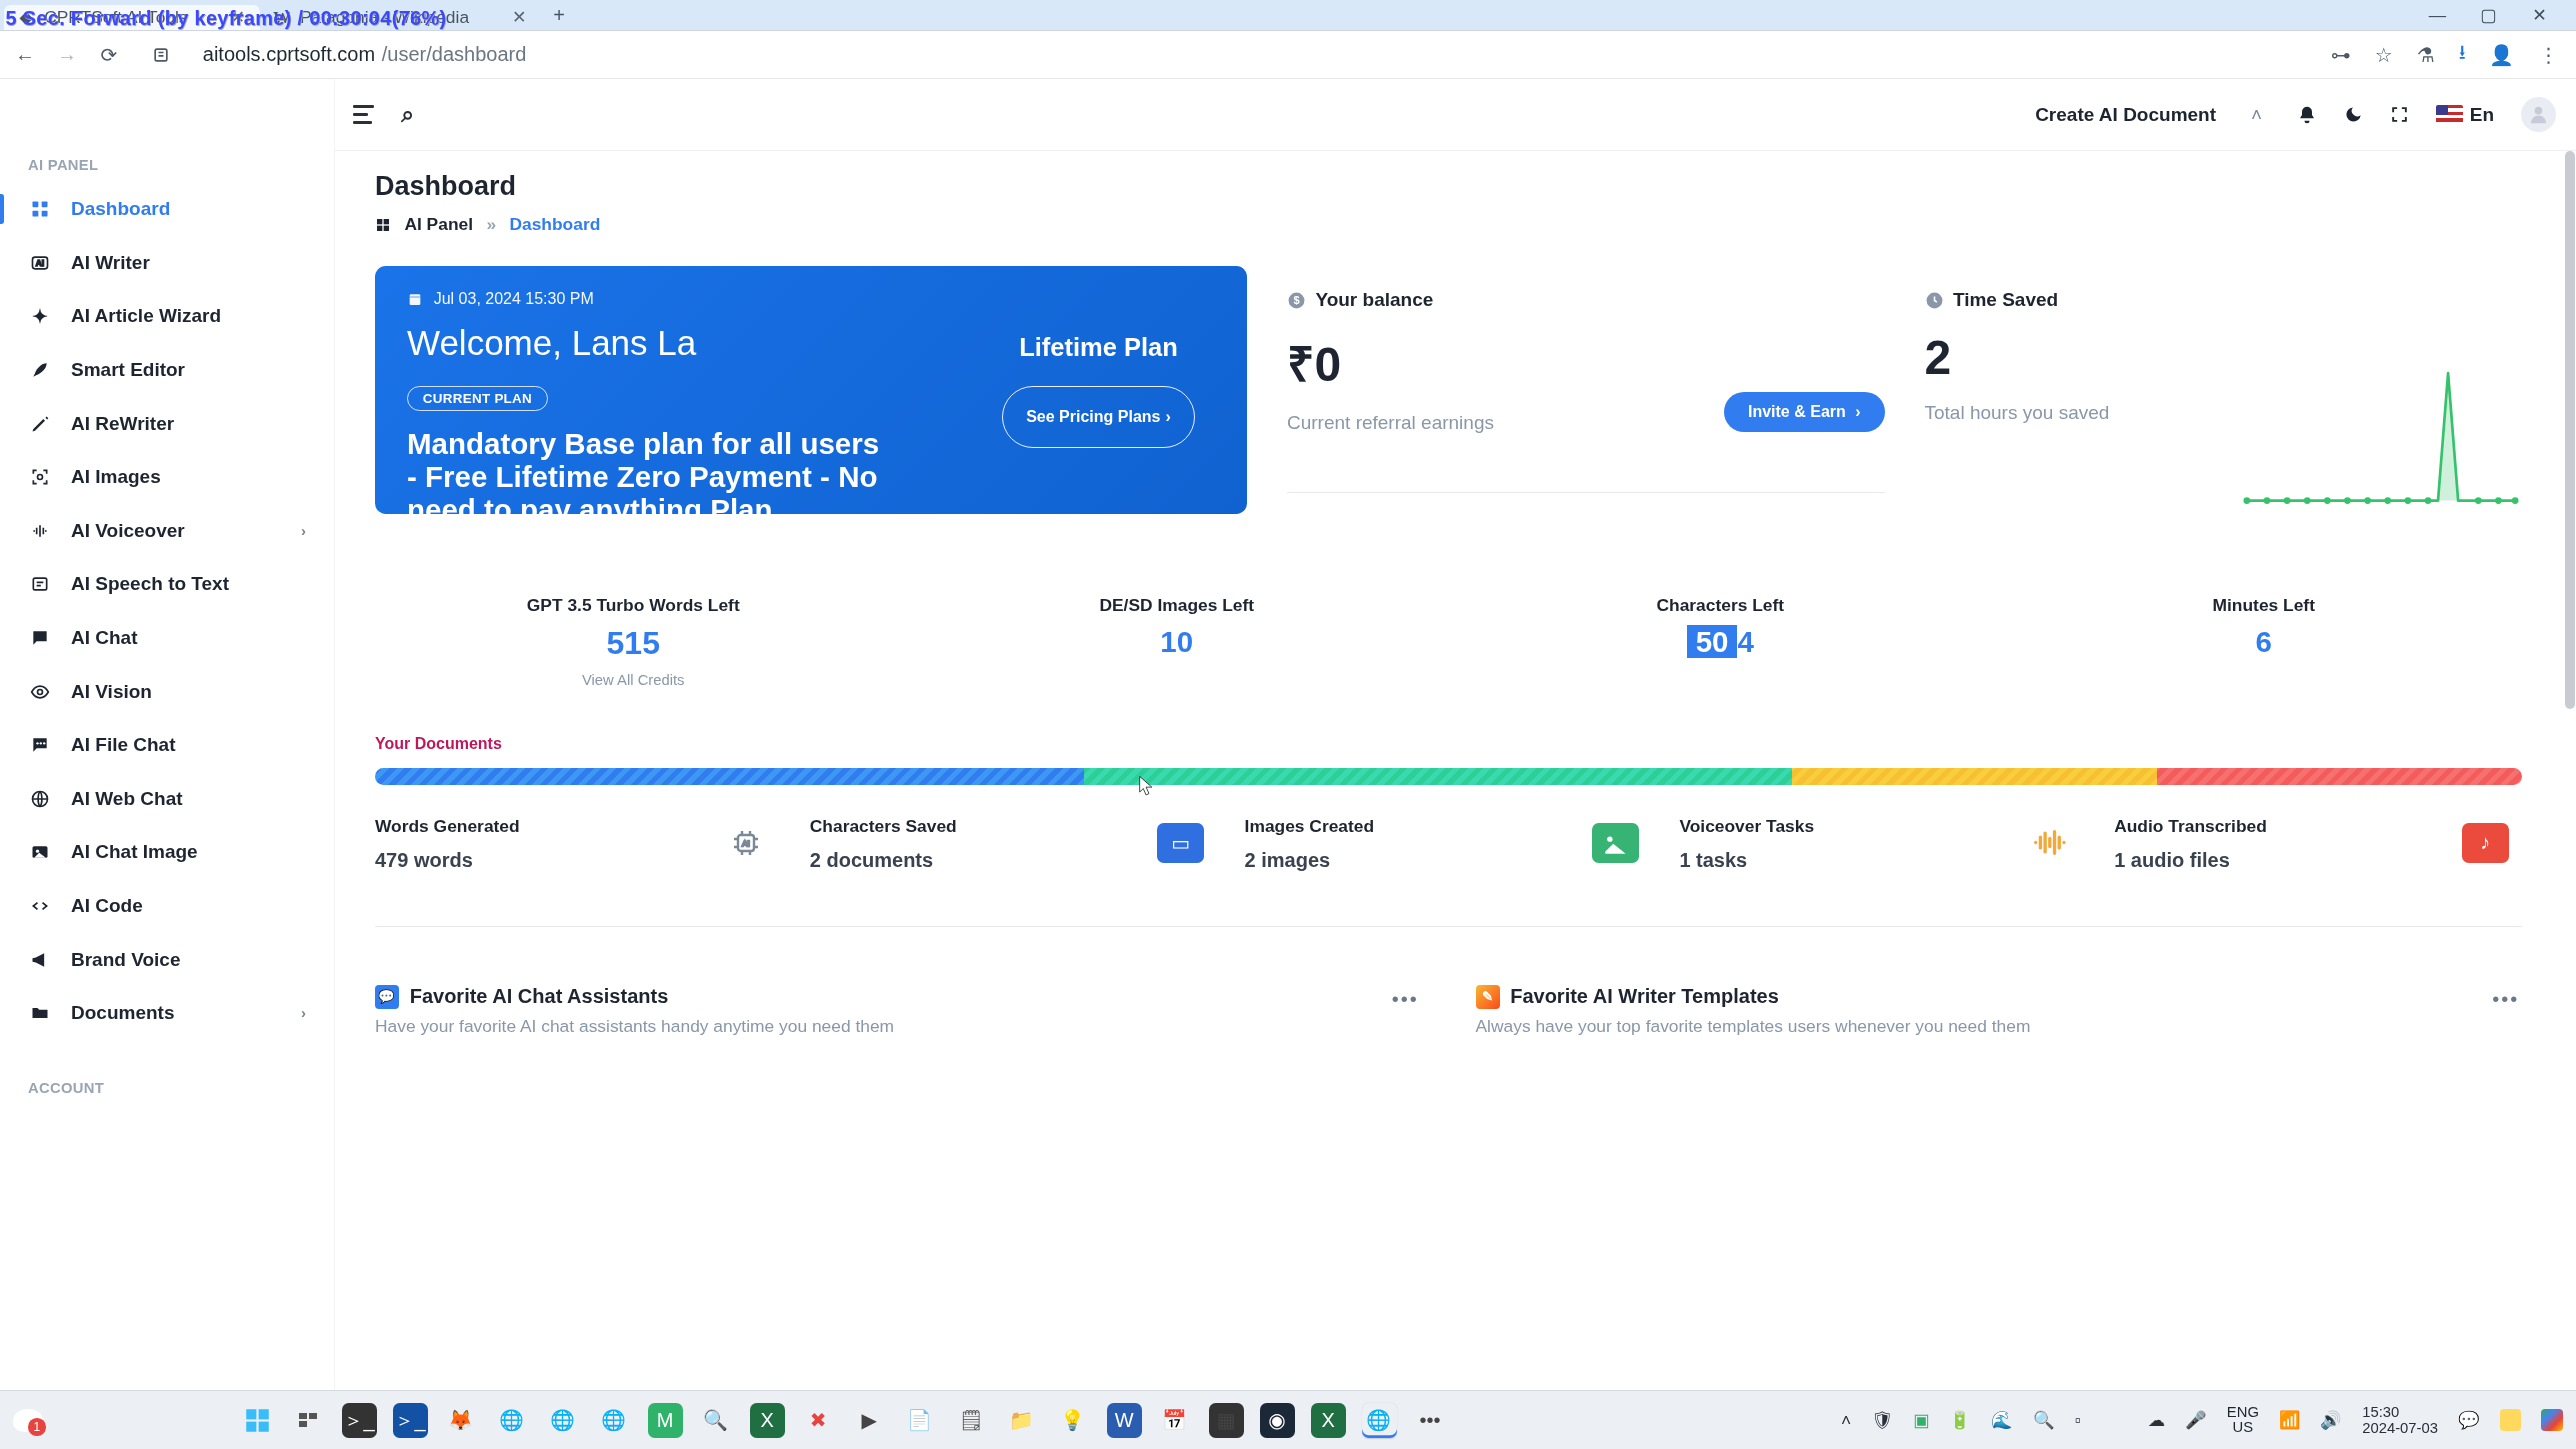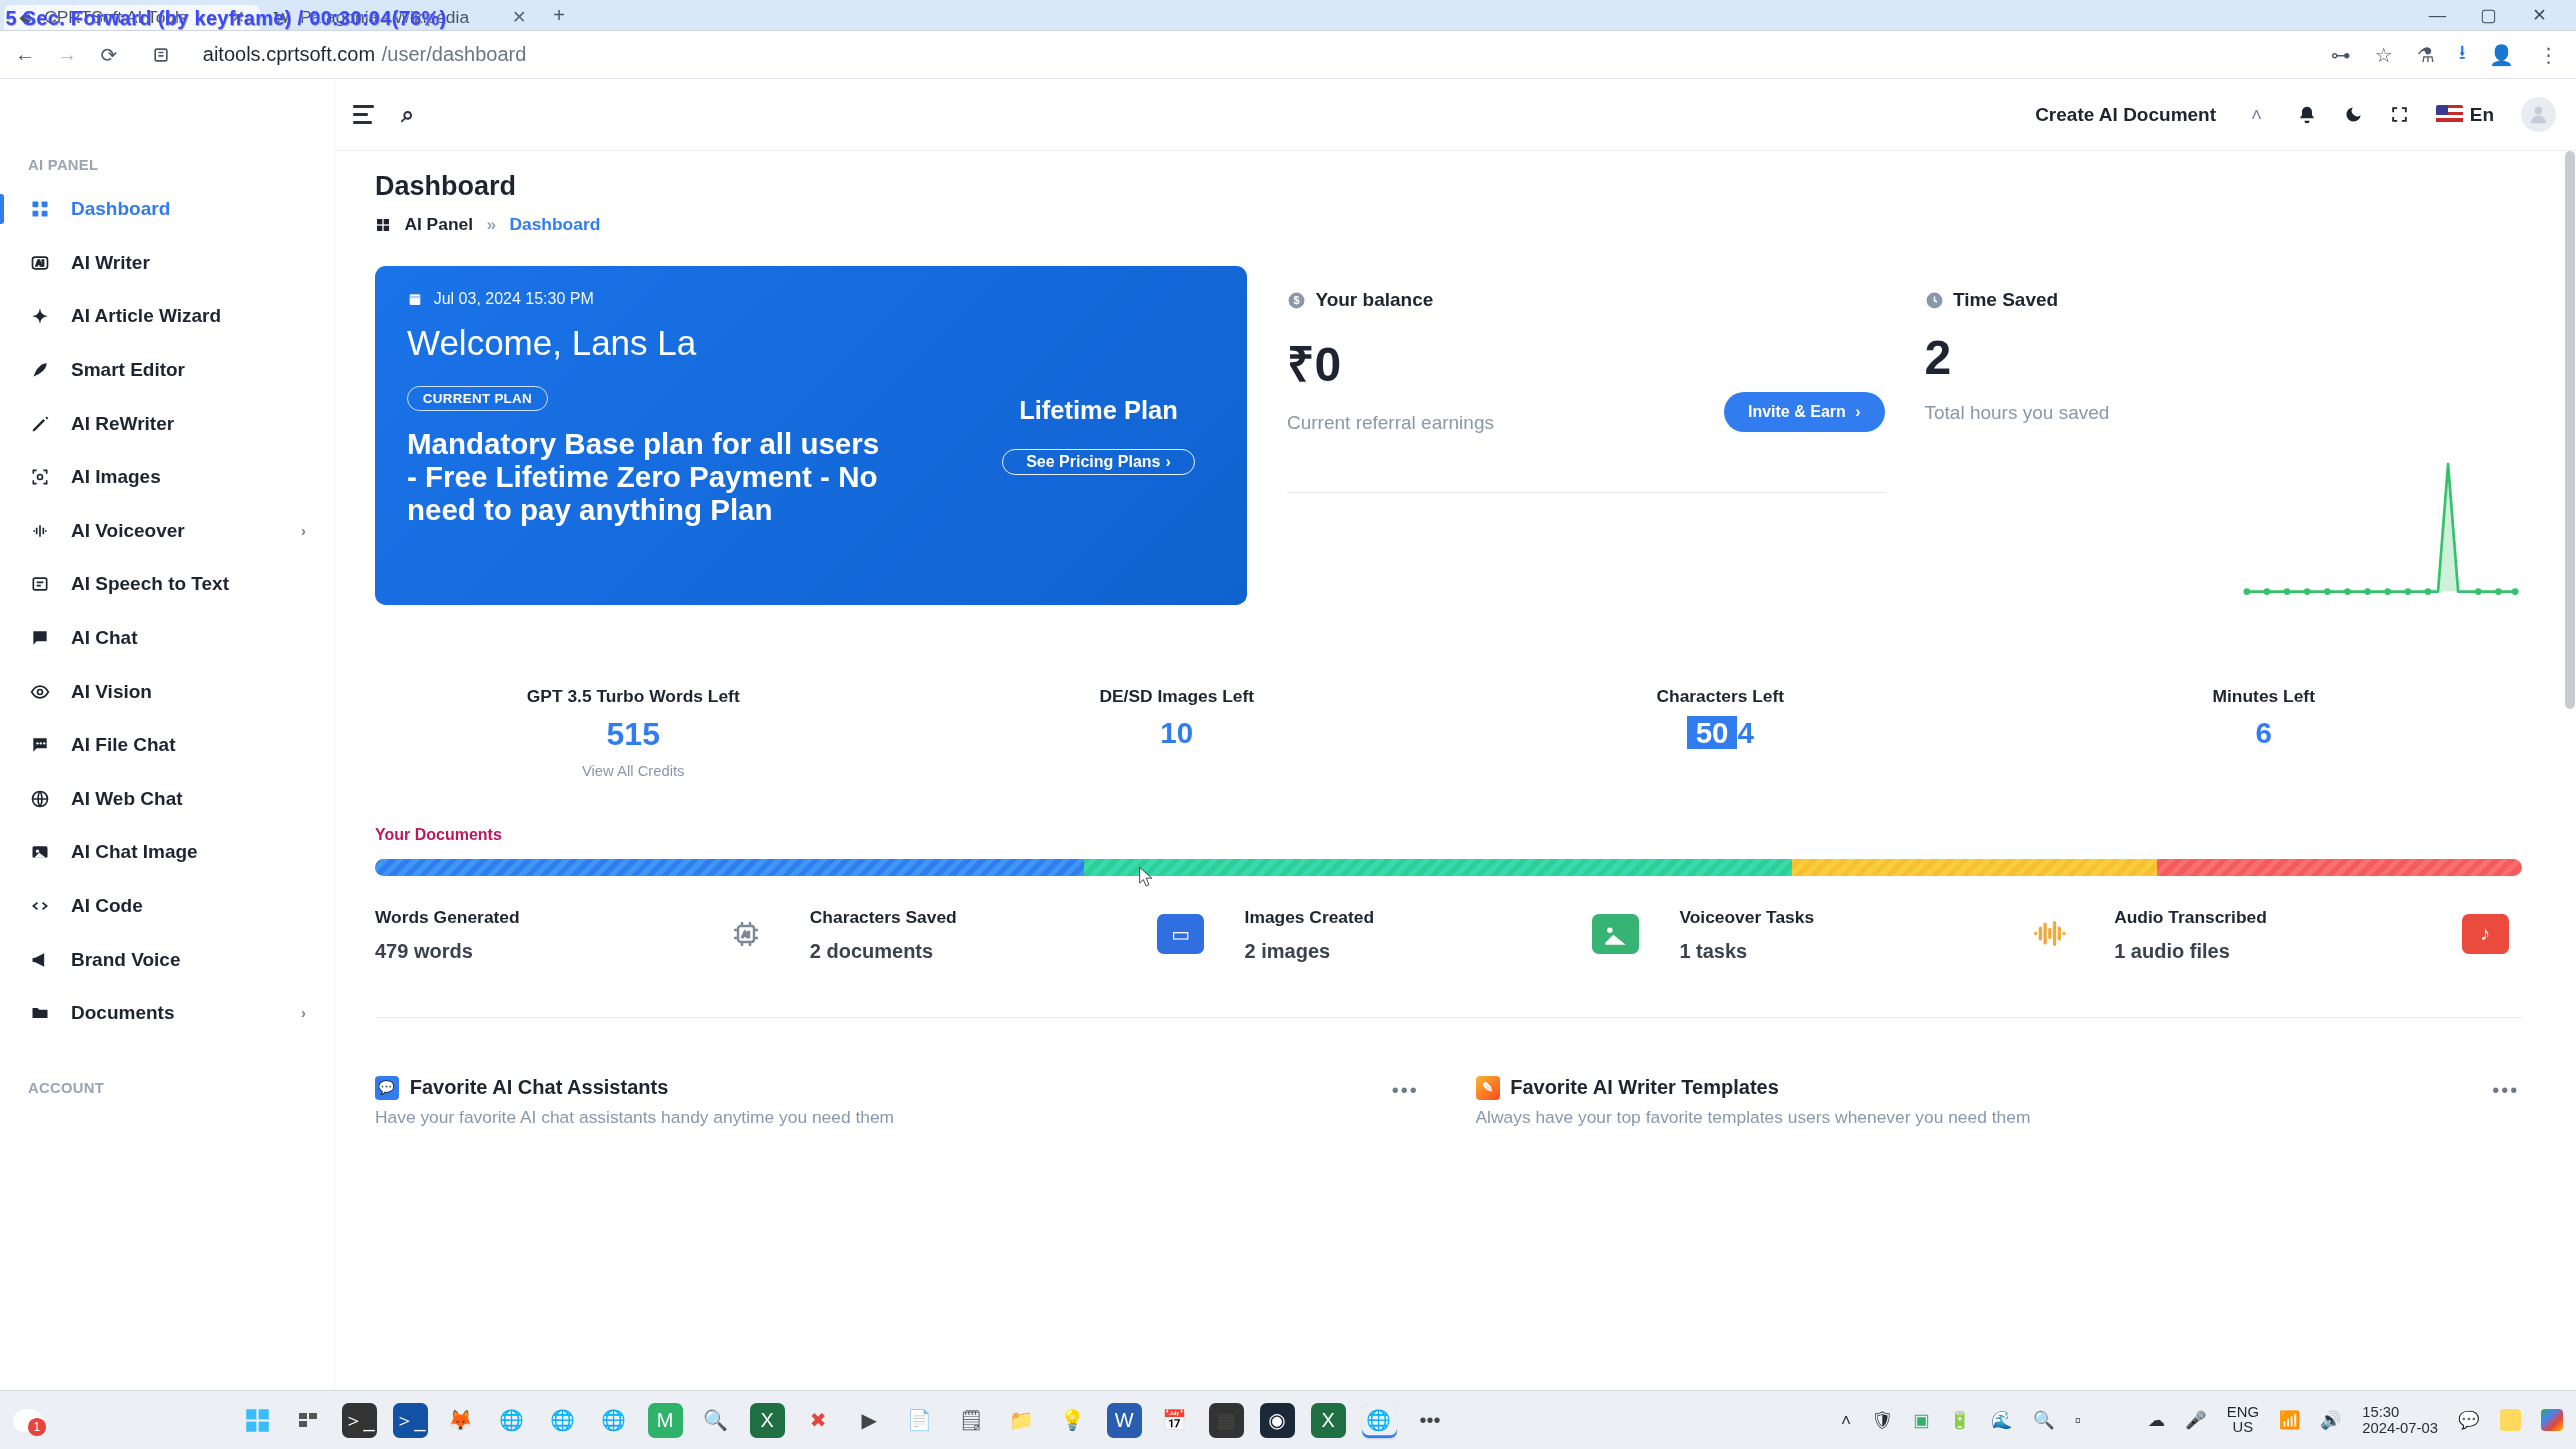--- a/index.html
+++ b/index.html
@@ -175,21 +175,21 @@
   }
   .page-title { font-size:27px; font-weight:800; color:#1e2530; }
   .crumbs { margin-top:12px; display:flex; align-items:center; gap:13.4px; font-size:17.4px; font-weight:700;}
   .crumbs .a { color:#1e2530;}
   .crumbs .sep{ color:#9aa4b3;}
   .crumbs .b { color:#317df0;}
 
   .hero-row { display:flex; gap:40px; margin-top:31px; }
 
   .welcome-card {
-    width: 872px; height: 339px;
+    width: 872px; height: 248px;
     background: linear-gradient(135deg, #1a73e8 0%, #1062d0 100%);
     border-radius: 10.7px;
     color:#fff;
     padding: 24px 32px;
     position:relative;
     overflow:hidden;
   }
   .welcome-card .date-row{ display:flex; align-items:center; gap:10.7px; font-size:16px; opacity:.95;}
   .welcome-card .welcome-h{ font-size:35px; font-weight:400; margin-top:14.8px;}
   .pill {
@@ -204,21 +204,21 @@
   .wc-right {
     position:absolute; right:38px; top:0; bottom:0;
     width:221px;
     display:flex; flex-direction:column; align-items:center; justify-content:center; gap:24px;
     text-align:center;
   }
   .ltplan { font-size:25.5px; font-weight:800; }
   .pricing-btn {
     border:1.3px solid rgba(255,255,255,.9);
     border-radius:670px;
-    padding:3px 23px;
+    padding:21px 23px;
     font-size:16px; font-weight:700;
     display:flex; gap:5px;
   }
 
   .balance-card, .time-card {
     flex:1;
     padding-top:23px;
   }
   .stat-label { display:flex; align-items:center; gap:9.4px; font-size:19px; color:#1e2530; font-weight:700;}
   .stat-label .i{ color:#8a97a9; }

